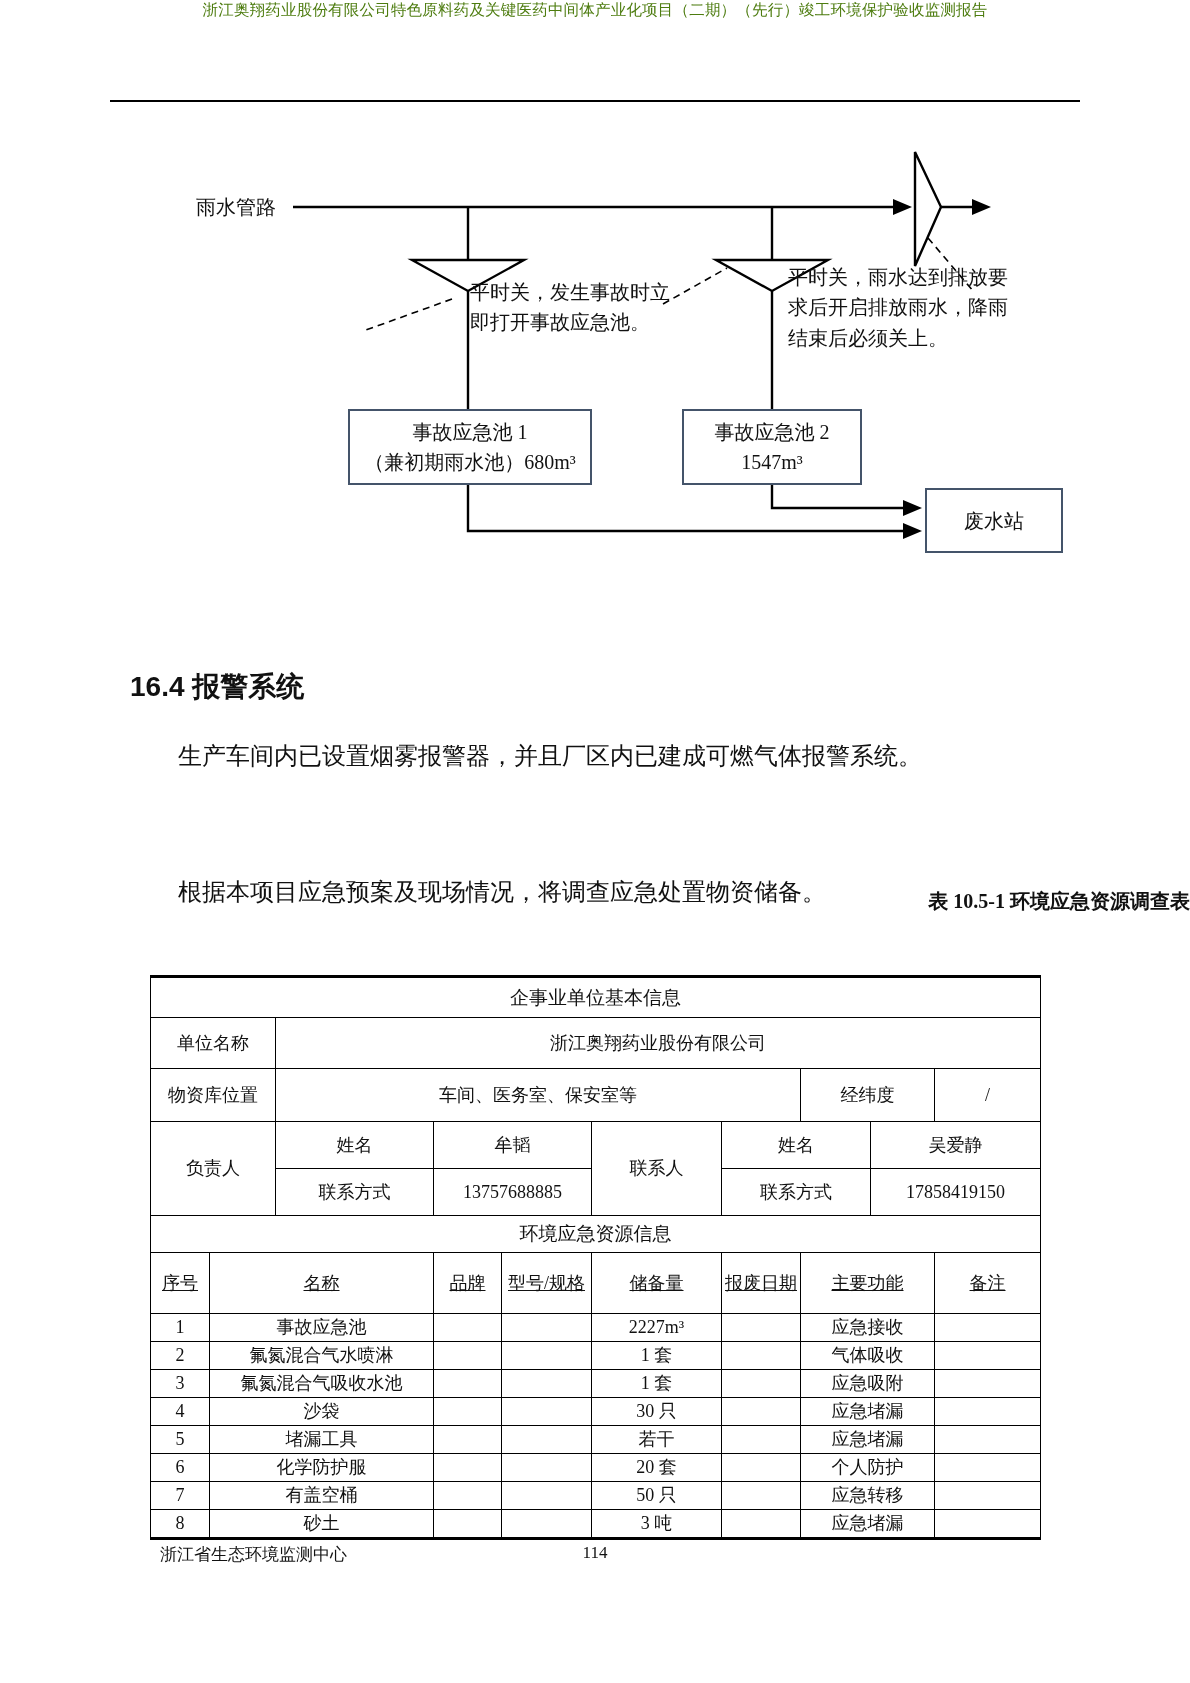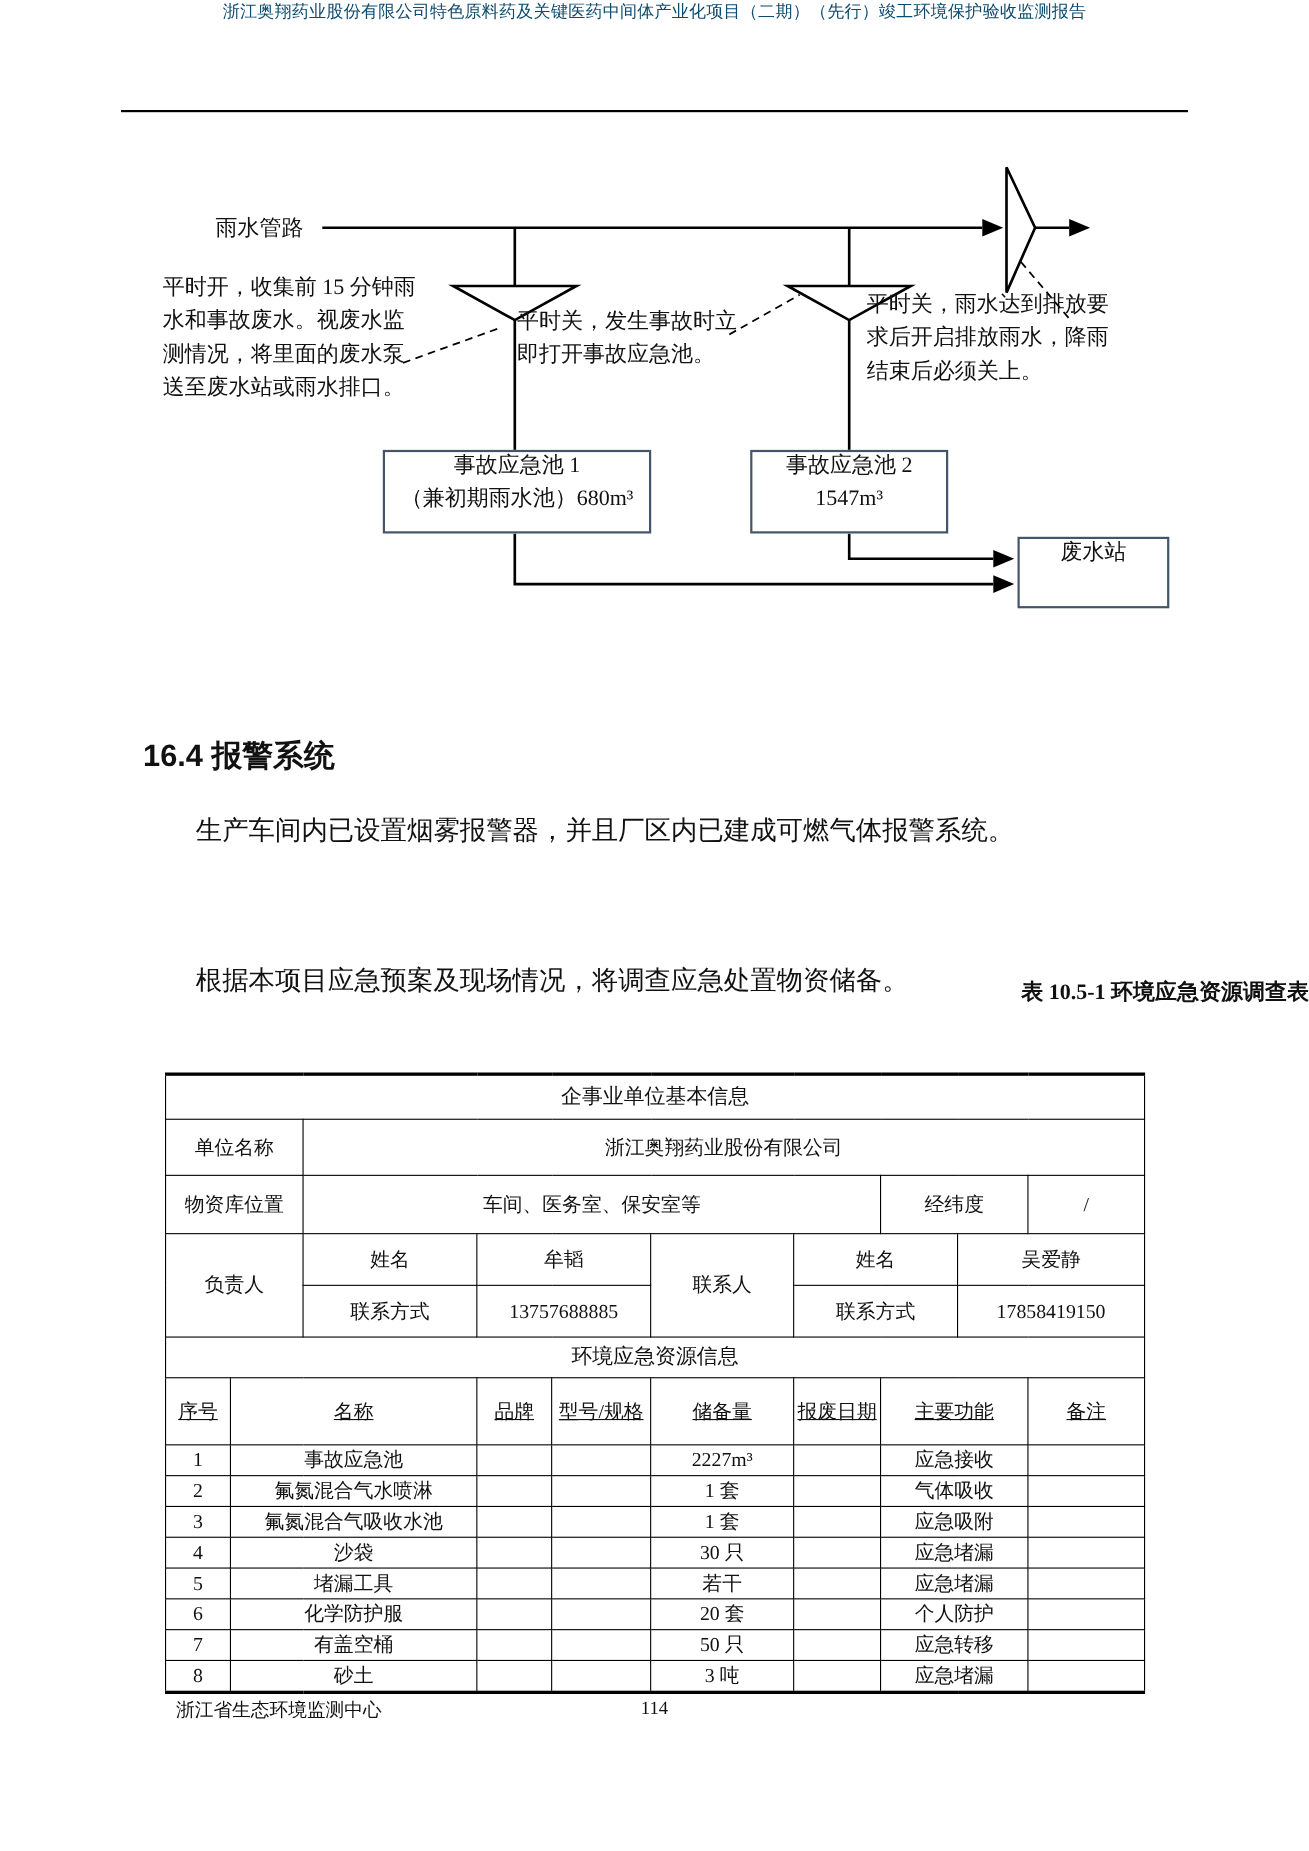--- a/index.html
+++ b/index.html
@@ -2,32 +2,32 @@
 <html><head>
 <meta charset="utf-8">
 <style>
   html,body{margin:0;padding:0;background:#e8e8e8;}
   .page{
     position:relative;width:1190px;height:1683px;margin:0 auto;background:#ffffff;
     font-family:"Liberation Serif","DejaVu Serif",serif;color:#111;overflow:hidden;
   }
   .abs{position:absolute;}
   
-  #hdr{left:0;top:72;width:1190px;text-align:center;font-size:15.5px;letter-spacing:.2px;color:#0c4a6e;}
+  #hdr{left:0;top:72;width:1190px;text-align:center;font-size:15.5px;letter-spacing:.2px;color:#4d7c0f;}
   #hdr-rule{left:110px;top:100px;width:970px;height:2px;background:#000;}
   
   #diagram-svg{left:0;top:0;width:1190px;height:640px;}
   .note{font-size:20px;line-height:1.52;white-space:pre-line;color:#111;}
   #pipe-label{left:196px;top:194px;font-size:20px;text-align:right;}
   #note-left{left:148px;top:246px;width:240px;}
   #note-middle{left:470px;top:277px;width:230px;}
   #note-right{left:788px;top:262px;width:240px;}
   .dbox{
     border:2px solid #44546A;background:#fff;text-align:center;
-    display:flex;flex-direction:column;justify-content:flex-start;gap:6px;
+    display:flex;flex-direction:column;justify-content:center;gap:6px;
     font-size:20px;line-height:1.2;
   }
   #box1{left:348px;top:409px;width:240px;height:72px;}
   #box2{left:682px;top:409px;width:176px;height:72px;}
   #box3{left:925px;top:488px;width:134px;height:61px;}
   #fig-caption{left:0;top:578px;width:1190px;text-align:center;font-weight:bold;font-size:19px;}
   
   .h2{font-family:"Liberation Sans","DejaVu Sans",sans-serif;font-weight:bold;font-size:28px;}
   #h104{left:130px;top:668px;}
   #h105{left:130px;top:802px;}
@@ -88,24 +88,20 @@
       <polygon points="903,523 922,531 903,539"></polygon>
     </g>
     <g stroke="#000" stroke-width="1.6" stroke-dasharray="7 5" fill="none">
       <line x1="452" y1="299" x2="366" y2="330"></line>
       <line x1="663" y1="304" x2="727" y2="268"></line>
       <line x1="928" y1="238" x2="974" y2="292"></line>
     </g>
   </svg>
 
   <div class="abs" id="pipe-label">雨水管路</div>
-  <div class="abs note" id="note-left">平时开，收集前 15 分钟雨
-水和事故废水。视废水监
-测情况，将里面的废水泵
-送至废水站或雨水排口。</div>
   <div class="abs note" id="note-middle">平时关，发生事故时立
 即打开事故应急池。</div>
   <div class="abs note" id="note-right">平时关，雨水达到排放要
 求后开启排放雨水，降雨
 结束后必须关上。</div>
 
   <div class="abs dbox" id="box1">
     <span>事故应急池 1</span>
     <span>（兼初期雨水池）680m³</span>
   </div>

